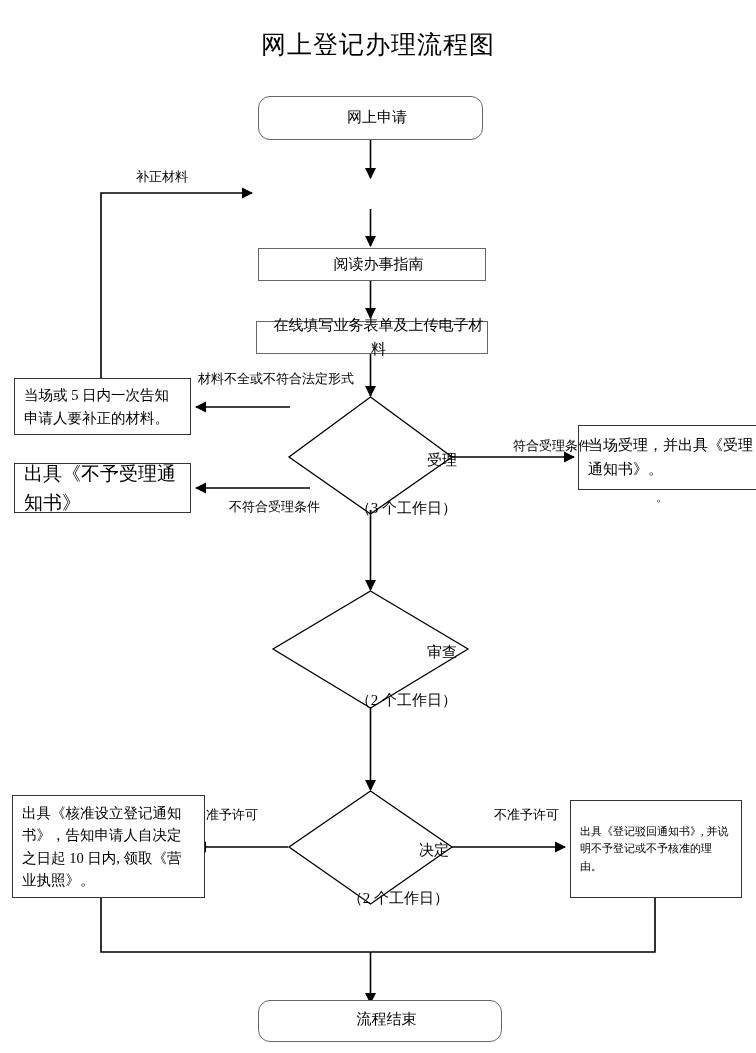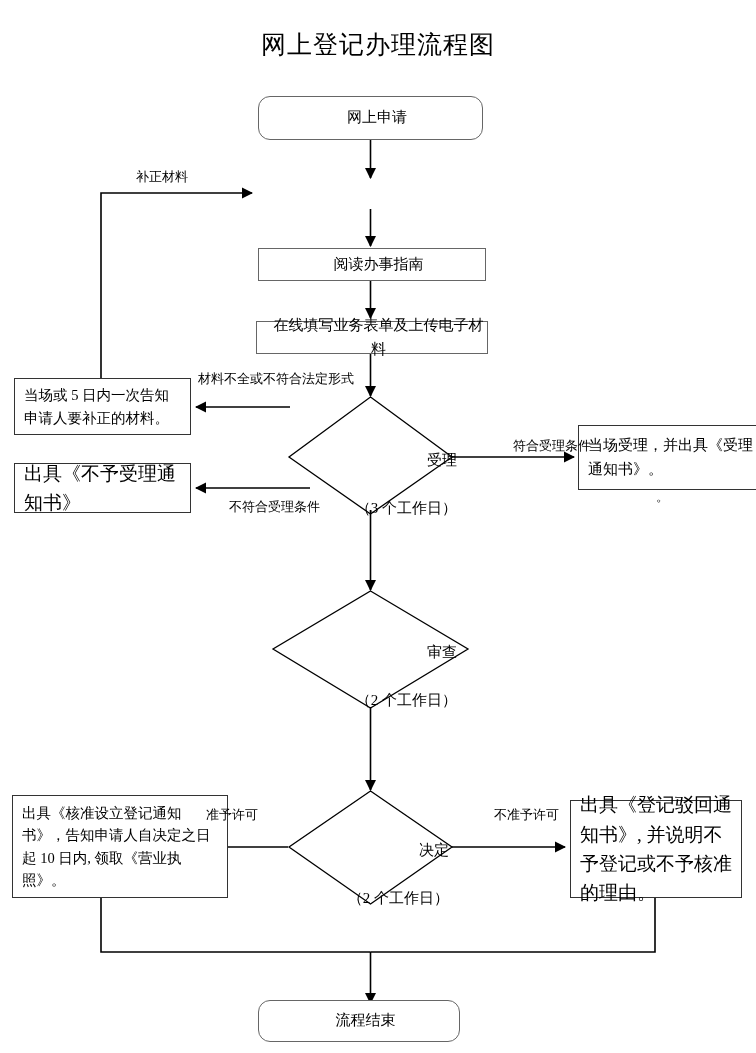--- a/index.html
+++ b/index.html
@@ -175,29 +175,29 @@
   </div>
 
   <div class="node sidebox centered" style="left:14px; top:463px; width:177px; height:50px; font-size:19px;">
     <span class="label">出具《不予受理通知书》</span>
   </div>
 
   <div class="node sidebox centered" style="left:578px; top:425px; width:188px; height:65px; font-size:15px;">
     <span class="label">当场受理，并出具《受理通知书》。</span>
   </div>
 
-  <div class="node sidebox centered" style="left:12px; top:795px; width:216px; height:103px; font-size:14.5px;">
+  <div class="node sidebox centered" style="left:12px; top:795px; width:193px; height:103px; font-size:14.5px;">
     <span class="label">出具《核准设立登记通知书》，告知申请人自决定之日起 10 日内, 领取《营业执照》。</span>
   </div>
 
-  <div class="node sidebox centered" style="left:570px; top:800px; width:172px; height:98px; font-size:19px;">
+  <div class="node sidebox centered" style="left:570px; top:800px; width:172px; height:98px; font-size:11px;">
     <span class="label">出具《登记驳回通知书》, 并说明不予登记或不予核准的理由。</span>
   </div>
 
-  <div class="node terminal" style="left:258px; top:1000px; width:202px; height:42px;">
+  <div class="node terminal" style="left:258px; top:1000px; width:244px; height:42px;font-family:Liberation Mono, monospace;">
     <span class="label">流程结束</span>
   </div>
 
   <div class="edge-label" style="left:136px; top:168px;">补正材料</div>
 
   <div class="edge-label" style="left:198px; top:370px;">材料不全或不符合法定形式</div>
 
   <div class="edge-label" style="left:485px; top:437px;margin-left:28px;">符合受理条件</div>
 
   <div class="edge-label" style="left:211px; top:498px;margin-left:18px;">不符合受理条件</div>

